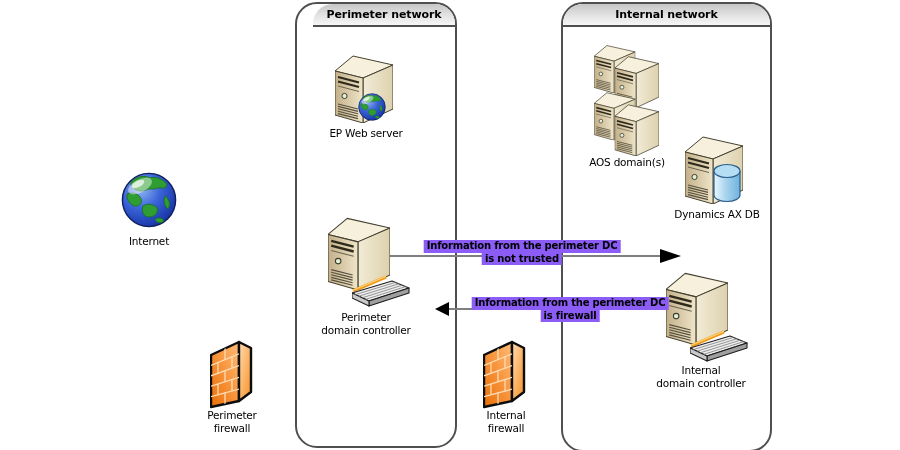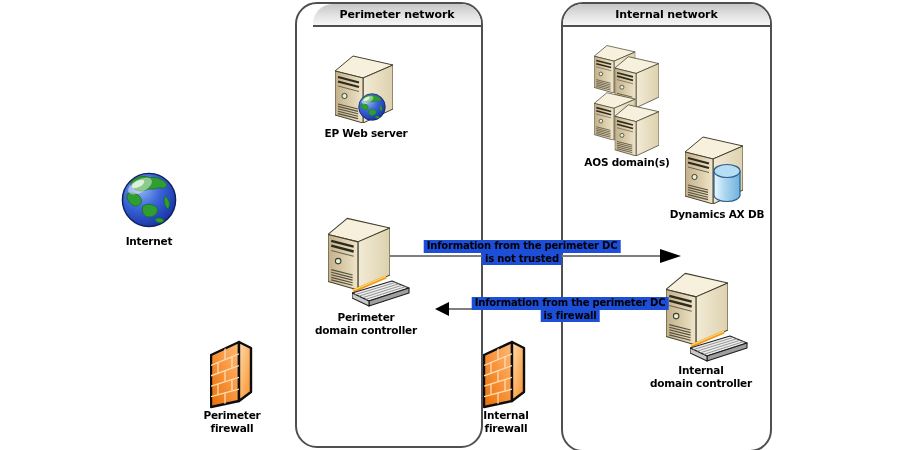--- a/index.html
+++ b/index.html
@@ -7,24 +7,24 @@
          font-family:"DejaVu Sans","Liberation Sans",sans-serif;}
   .netbox{position:absolute;box-sizing:border-box;border:2px solid #4f4f4f;border-radius:22px;background:#fff;}
   .netbox-header{height:23px;box-sizing:border-box;border-bottom:2px solid #4f4f4f;border-radius:20px 20px 0 0;
          background:linear-gradient(180deg,#c6c6c6 0%,#e3e3e3 55%,#f6f6f6 100%);
          display:flex;align-items:center;justify-content:center;}
   .netbox-title{font-size:11px;font-weight:bold;color:#000;letter-spacing:-0.1px;}
   .node{position:absolute;}
   .node svg{display:block;}
   .overlay{position:absolute;left:0;top:0;}
   .lbl{position:absolute;width:160px;transform:translateX(-50%);text-align:center;
-       font-size:10.5px;font-weight:bold;line-height:13px;letter-spacing:-0.2px;color:#000;}
+       font-size:10.5px;font-weight:normal;line-height:13px;letter-spacing:-0.2px;color:#000;}
   .arrow-label{position:absolute;transform:translateX(-50%);text-align:center;
        font-size:10px;font-weight:bold;line-height:12.5px;letter-spacing:-0.2px;color:#000;white-space:nowrap;}
-  .arrow-label .ln{display:inline-block;background:#1d4ed8;padding:0 3px;text-align:center;}
+  .arrow-label .ln{display:inline-block;background:#8b5cf6;padding:0 3px;text-align:center;}
   .defs-holder{position:absolute;width:0;height:0;overflow:hidden;}
 </style>
 </head>
 <body>
 
 <div class="stage">
 
   <svg class="defs-holder" aria-hidden="true">
     <defs>
       <linearGradient id="gFront" x1="0" y1="0" x2="1" y2="0">
@@ -143,21 +143,21 @@
 
       <symbol id="cluster" viewBox="0 0 66 116">
         <use href="#srv" x="0" y="0" width="42" height="52"></use>
         <use href="#srv" x="21" y="11" width="45" height="56"></use>
         <use href="#srv" x="0" y="48" width="42" height="52"></use>
         <use href="#srv" x="21" y="60" width="45" height="56"></use>
       </symbol>
     </defs>
   </svg>
 
-  <div class="netbox" style="left:295px;top:2px;width:188px;height:446px;padding-left:16px;">
+  <div class="netbox" style="left:295px;top:2px;width:162px;height:446px;padding-left:16px;">
     <div class="netbox-header">
       <span class="netbox-title">Perimeter network</span>
     </div>
   </div>
   <div class="netbox" style="left:561px;top:2px;width:211px;height:450px;">
     <div class="netbox-header">
       <span class="netbox-title">Internal network</span>
     </div>
   </div>
 

